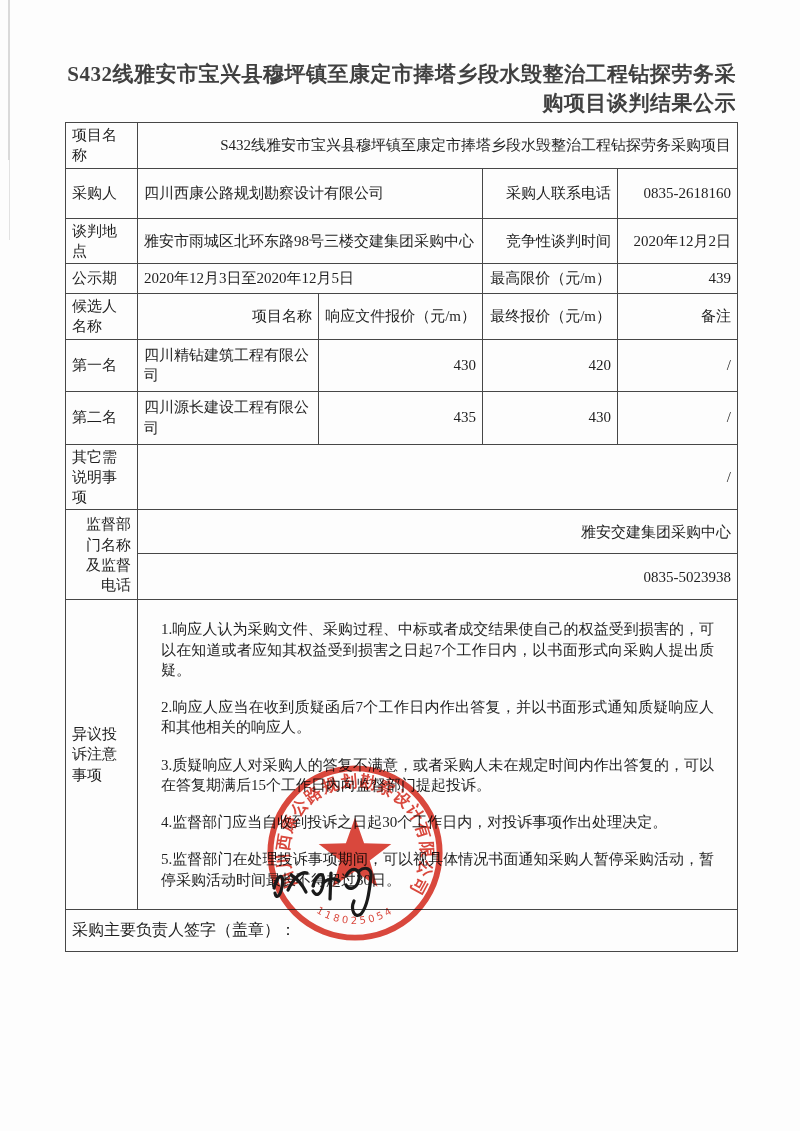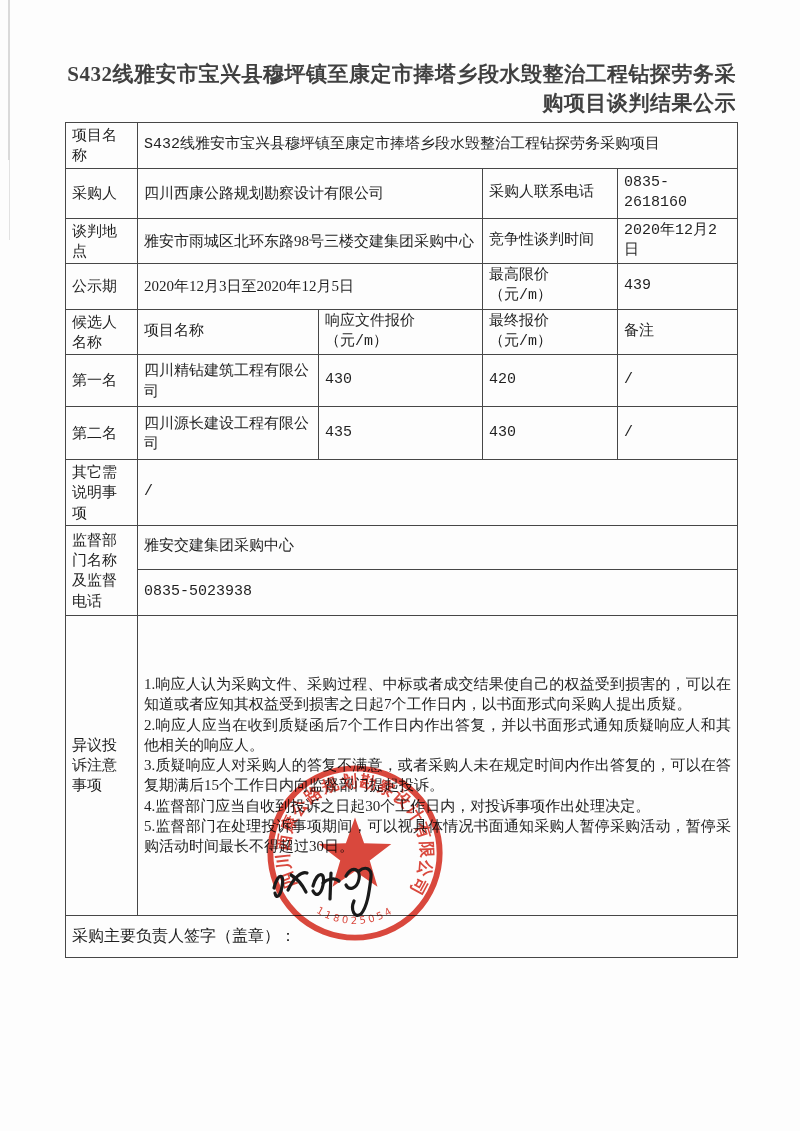--- a/index.html
+++ b/index.html
@@ -15,25 +15,25 @@
   }
   table.doc{
     position:absolute;left:65px;top:122px;width:672px;border-collapse:collapse;
     table-layout:fixed;font-size:15px;
   }
   table.doc td{
     border:1.5px solid #474747;padding:2px 6px;vertical-align:middle;
     line-height:1.35;color:#1f1f1f;overflow:hidden;
   }
   .lbl{padding:2px 2px 2px 5px;}
-  .lbl-c{text-align:left;padding:2px 2px;}
-  .c{text-align:left;font-family:Liberation Mono, monospace;}
+  .lbl-c{text-align:right;padding:2px 2px;}
+  .c{text-align:right;}
   .v{padding-left:8px;}
   .objection-cell{vertical-align:top;padding:6px 9px 4px 10px;line-height:24.5px;text-align:justify;}
-  .objection-cell p{margin:0;}
+  .objection-cell p{margin:17px;}
   .sig-cell{padding-left:8px;font-size:16px;}
   .seal{position:absolute;left:264px;top:762px;width:182px;height:182px;mix-blend-mode:multiply;opacity:.92;}
   .signature{position:absolute;left:268px;top:846px;width:132px;height:74px;}
 </style>
 </head>
 <body>
 
 <div class="page">
   <div class="scan-edge"></div>
   <div class="scan-edge2"></div>

